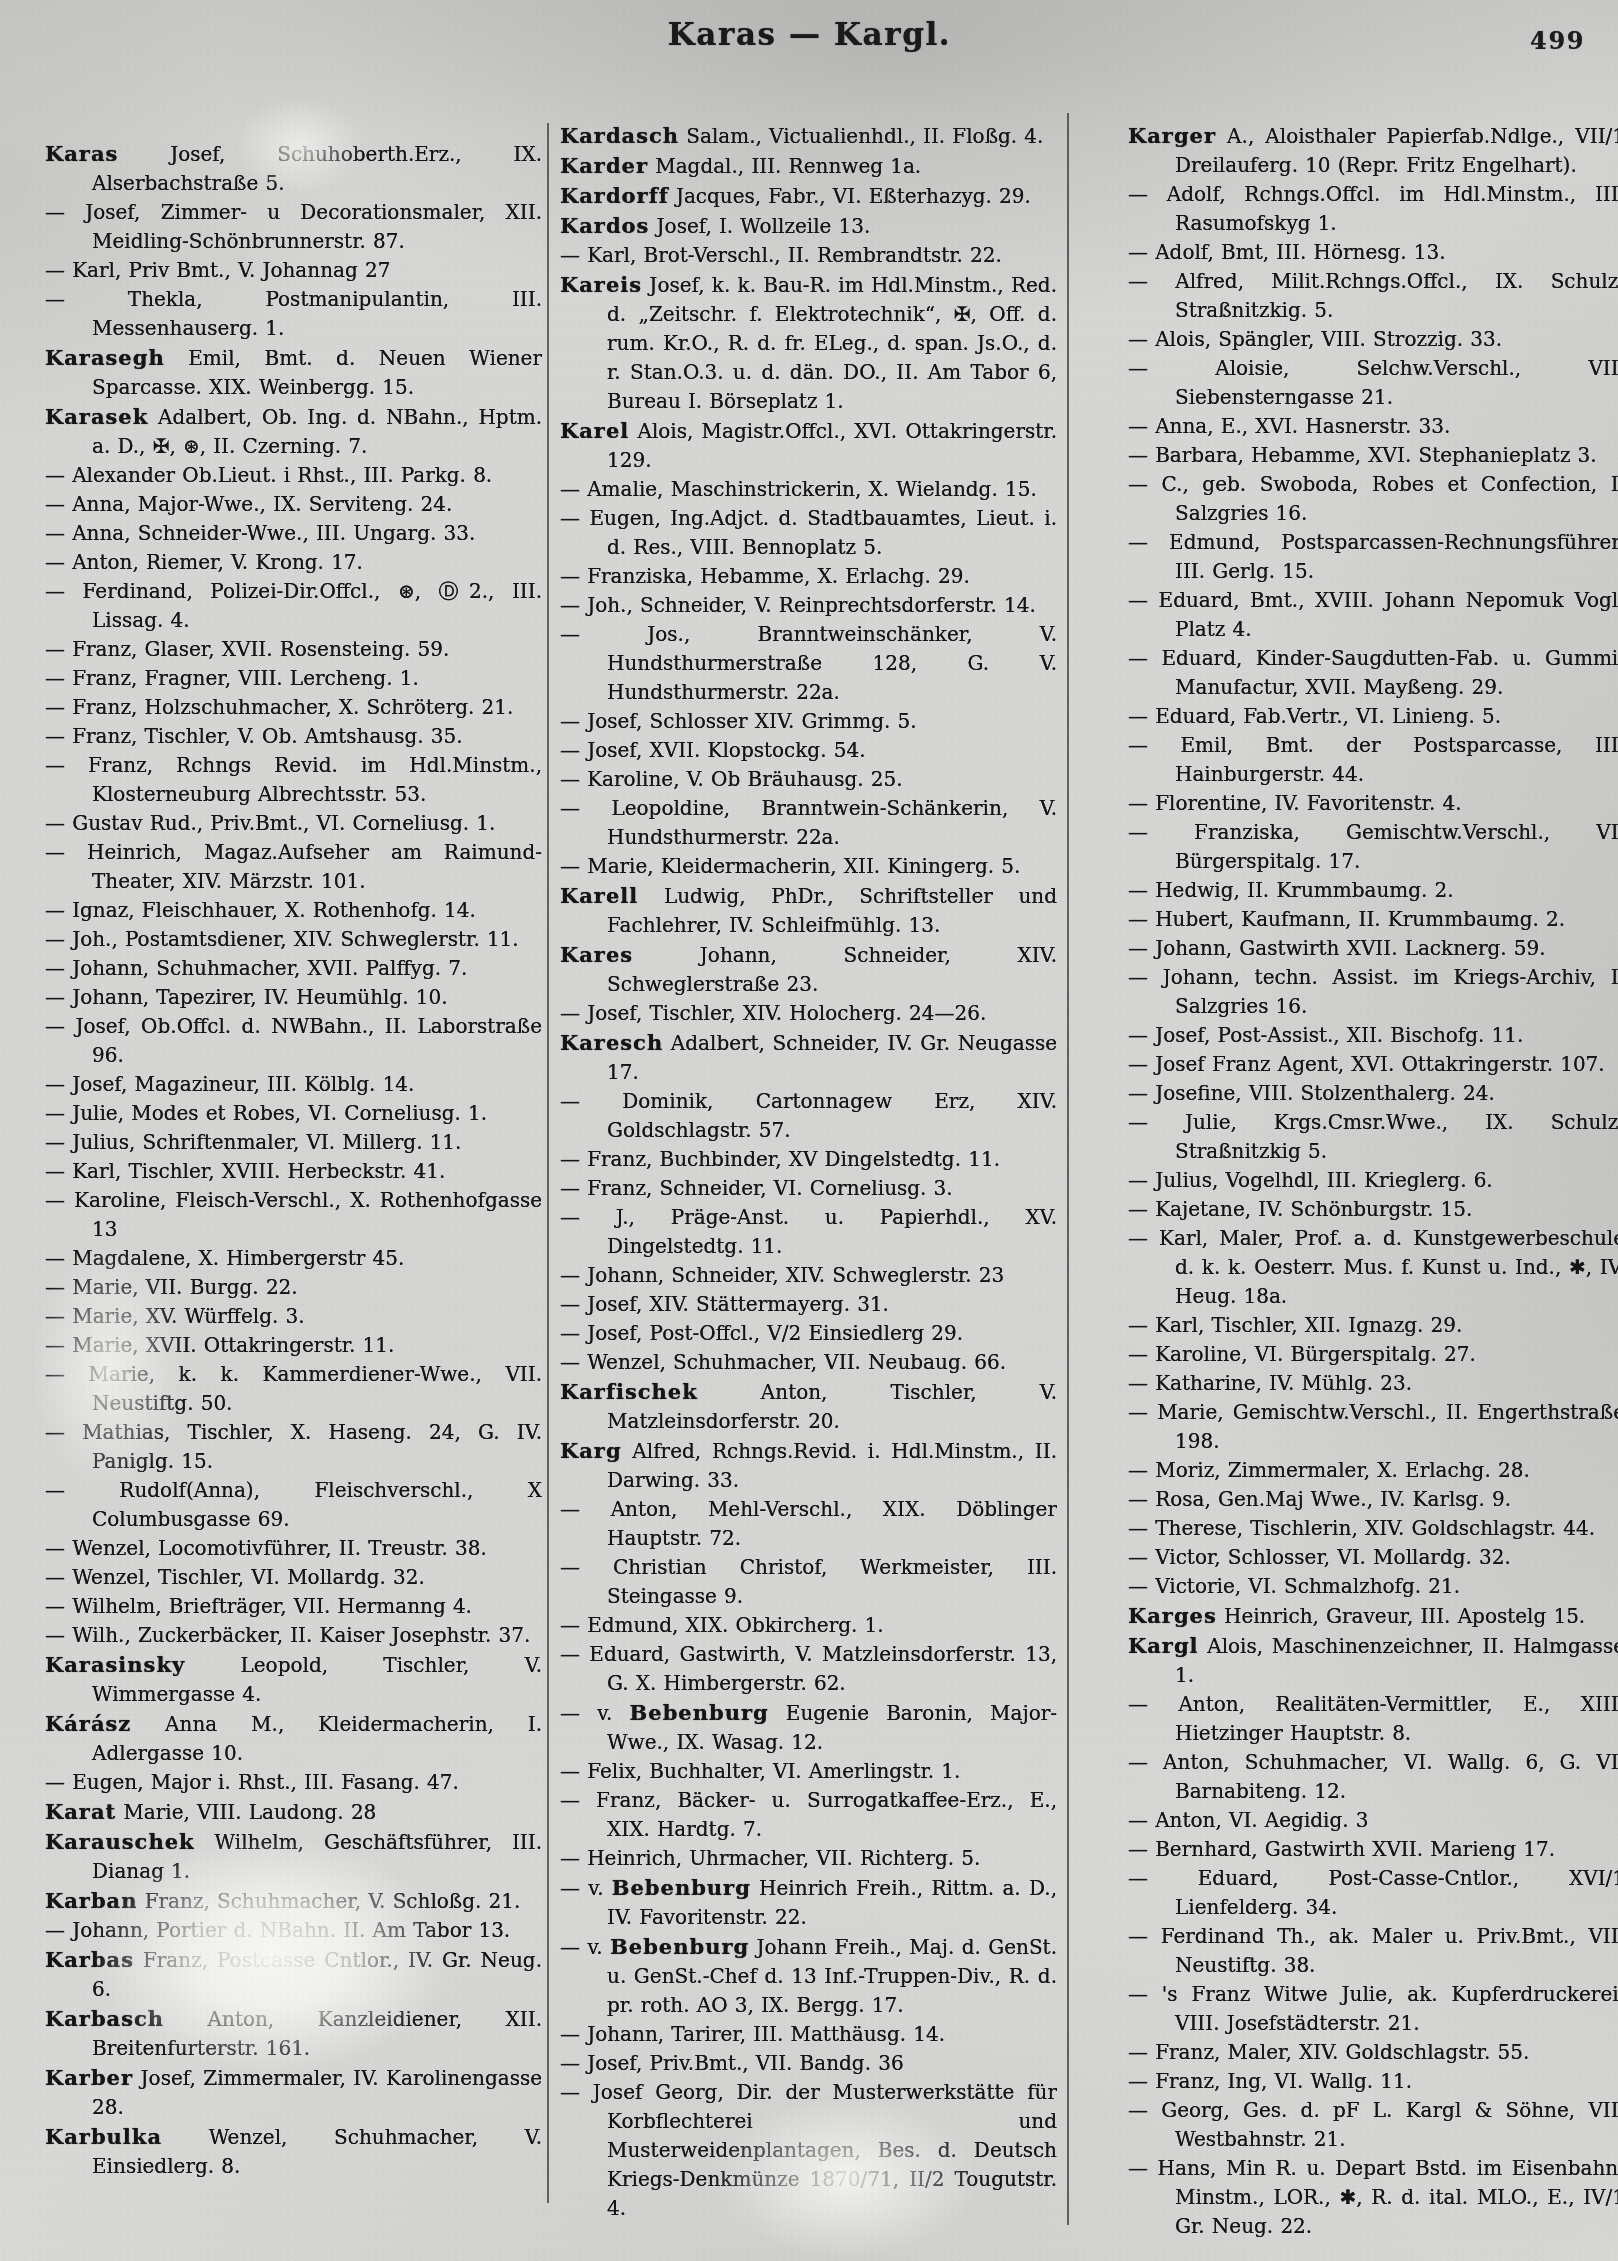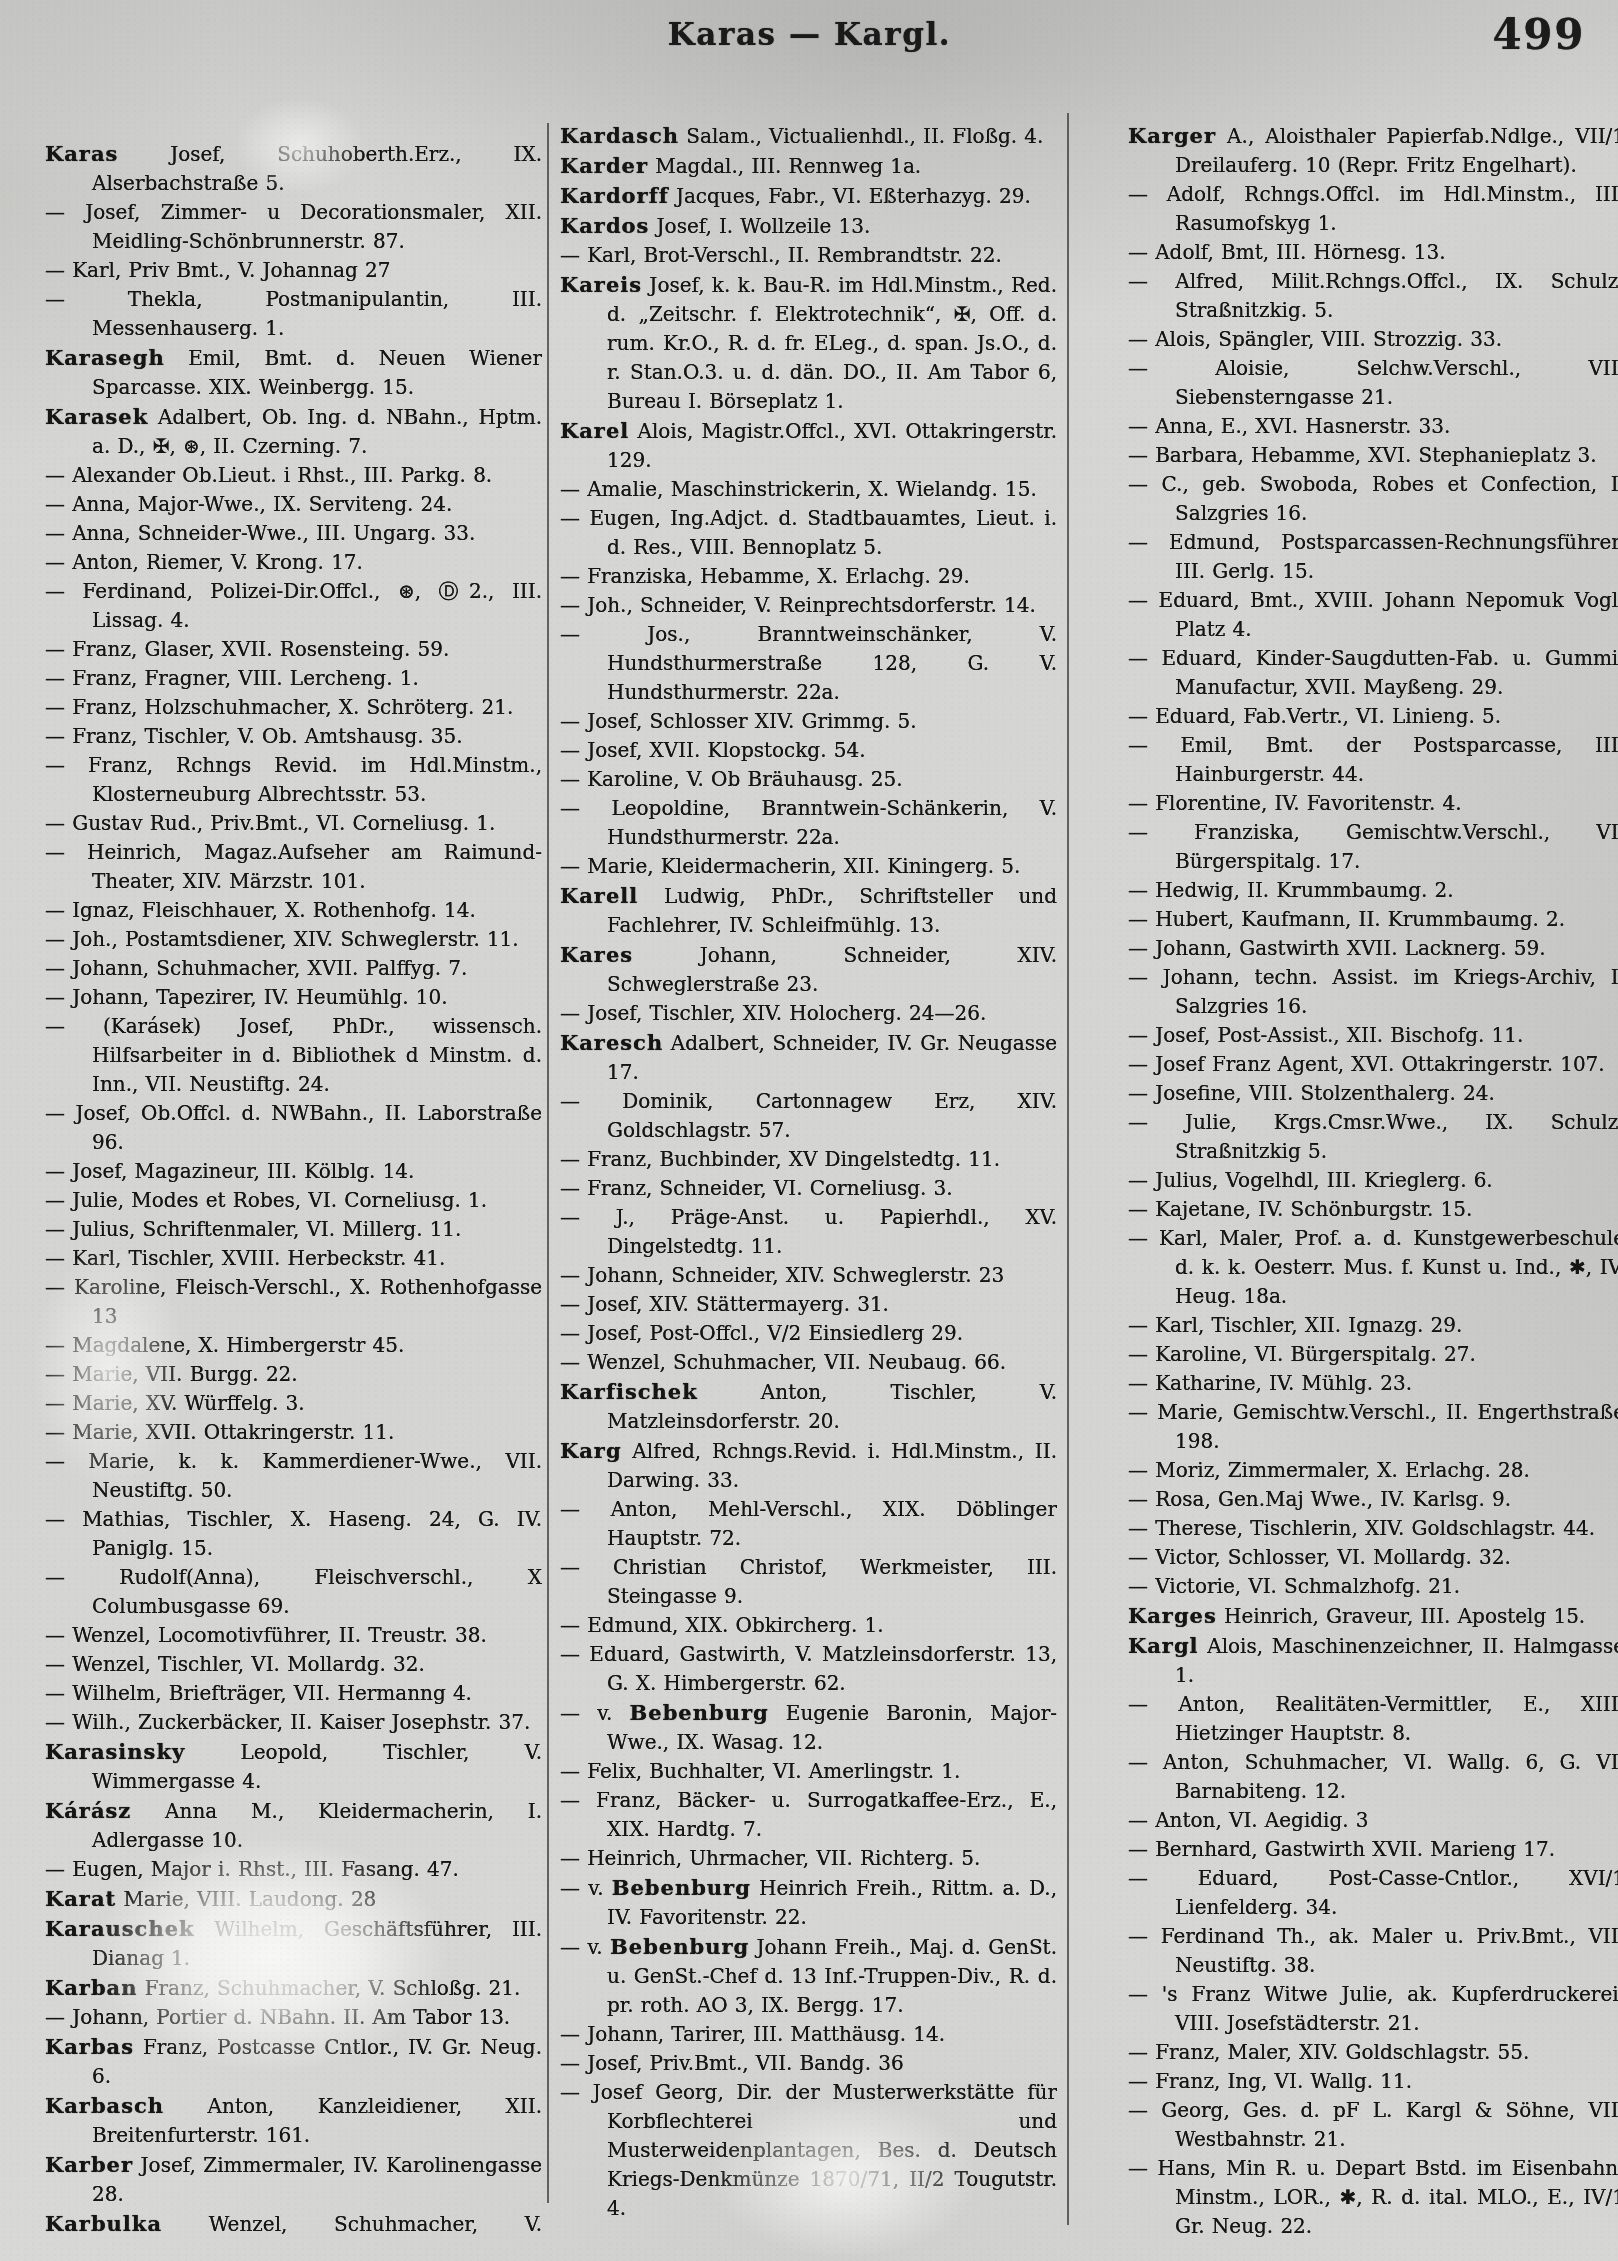--- a/index.html
+++ b/index.html
@@ -27,22 +27,22 @@
   .smudge-1{left:93px;top:1837px;width:356px;height:235px;
     background:radial-gradient(closest-side, rgba(248,248,246,.96), rgba(248,248,246,.75) 45%, rgba(248,248,246,0));}
   .smudge-2{left:32px;top:1246px;width:154px;height:243px;
     background:radial-gradient(closest-side, rgba(242,242,240,.85), rgba(242,242,240,0));}
   .smudge-3{left:712px;top:2096px;width:267px;height:162px;
     background:radial-gradient(closest-side, rgba(246,246,244,.9), rgba(246,246,244,0));}
   .smudge-4{left:235px;top:97px;width:129px;height:97px;
     background:radial-gradient(closest-side, rgba(240,240,238,.8), rgba(240,240,238,0));}
 
   .page-number{
-    position:absolute;top:10px;right:34px;
-    font-size:42px;font-weight:bold;color:#1c1c1c;letter-spacing:1.6px;
+    position:absolute;top:26px;right:34px;
+    font-size:24px;font-weight:bold;color:#1c1c1c;letter-spacing:1.6px;
     text-shadow:0 0 0.8px rgba(20,20,20,.7);
     margin-left:48px;
   }
   .header-title{
     position:absolute;top:16px;left:0;width:100%;text-align:center;
     font-size:31px;font-weight:bold;color:#1a1a1a;letter-spacing:1.6px;
     text-shadow:0 0 1px rgba(10,10,10,.8);
   }
   .col{
     position:absolute;width:497px;color:#151515;
@@ -94,21 +94,20 @@
     <p class="entry"><span>— Franz, Fragner, VIII. Lercheng. 1.</span></p>
     <p class="entry"><span>— Franz, Holzschuhmacher, X. Schröterg. 21.</span></p>
     <p class="entry"><span>— Franz, Tischler, V. Ob. Amtshausg. 35.</span></p>
     <p class="entry"><span>— Franz, Rchngs Revid. im Hdl.Minstm., Klosterneuburg Albrechtsstr. 53.</span></p>
     <p class="entry"><span>— Gustav Rud., Priv.Bmt., VI. Corneliusg. 1.</span></p>
     <p class="entry"><span>— Heinrich, Magaz.Aufseher am Raimund-Theater, XIV. Märzstr. 101.</span></p>
     <p class="entry"><span>— Ignaz, Fleischhauer, X. Rothenhofg. 14.</span></p>
     <p class="entry"><span>— Joh., Postamtsdiener, XIV. Schweglerstr. 11.</span></p>
     <p class="entry"><span>— Johann, Schuhmacher, XVII. Palffyg. 7.</span></p>
     <p class="entry"><span>— Johann, Tapezirer, IV. Heumühlg. 10.</span></p>
-    <p class="entry"><span>— (Karásek) Josef, PhDr., wissensch. Hilfsarbeiter in d. Bibliothek d Minstm. d. Inn., VII. Neustiftg. 24.</span></p>
     <p class="entry"><span>— Josef, Ob.Offcl. d. NWBahn., II. Laborstraße 96.</span></p>
     <p class="entry"><span>— Josef, Magazineur, III. Kölblg. 14.</span></p>
     <p class="entry"><span>— Julie, Modes et Robes, VI. Corneliusg. 1.</span></p>
     <p class="entry"><span>— Julius, Schriftenmaler, VI. Millerg. 11.</span></p>
     <p class="entry"><span>— Karl, Tischler, XVIII. Herbeckstr. 41.</span></p>
     <p class="entry"><span>— Karoline, Fleisch-Verschl., X. Rothenhofgasse 13</span></p>
     <p class="entry"><span>— Magdalene, X. Himbergerstr 45.</span></p>
     <p class="entry"><span>— Marie, VII. Burgg. 22.</span></p>
     <p class="entry"><span>— Marie, XV. Würffelg. 3.</span></p>
     <p class="entry"><span>— Marie, XVII. Ottakringerstr. 11.</span></p>

